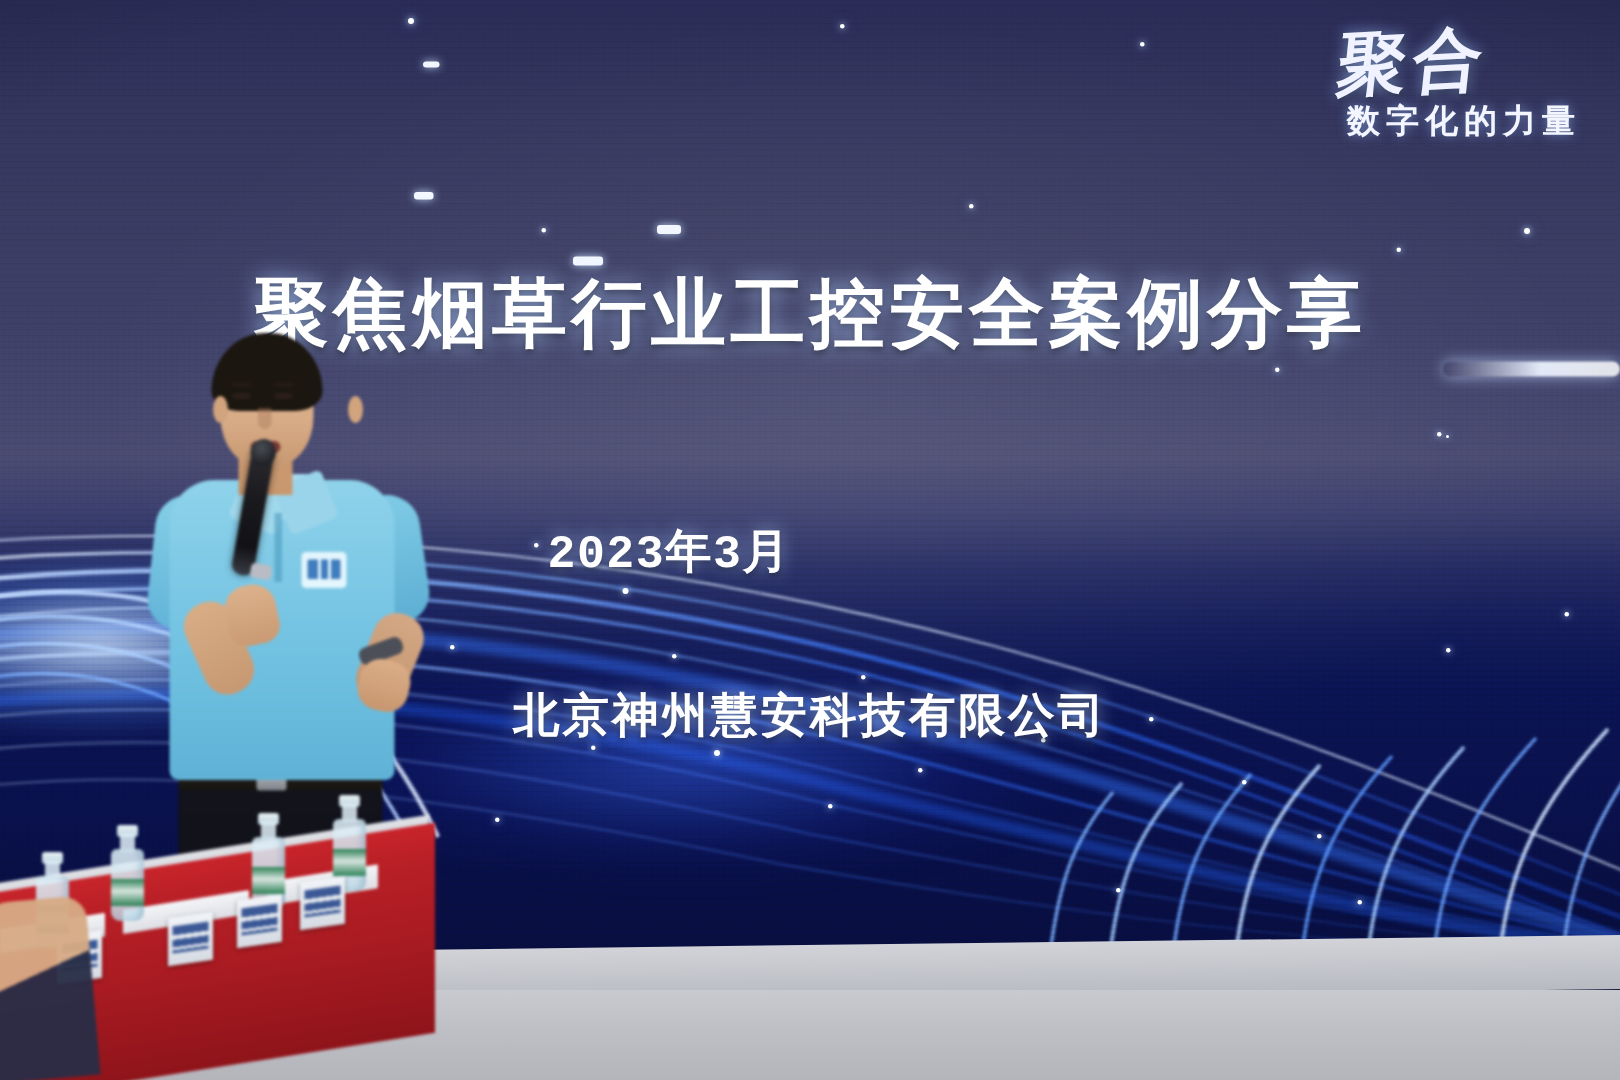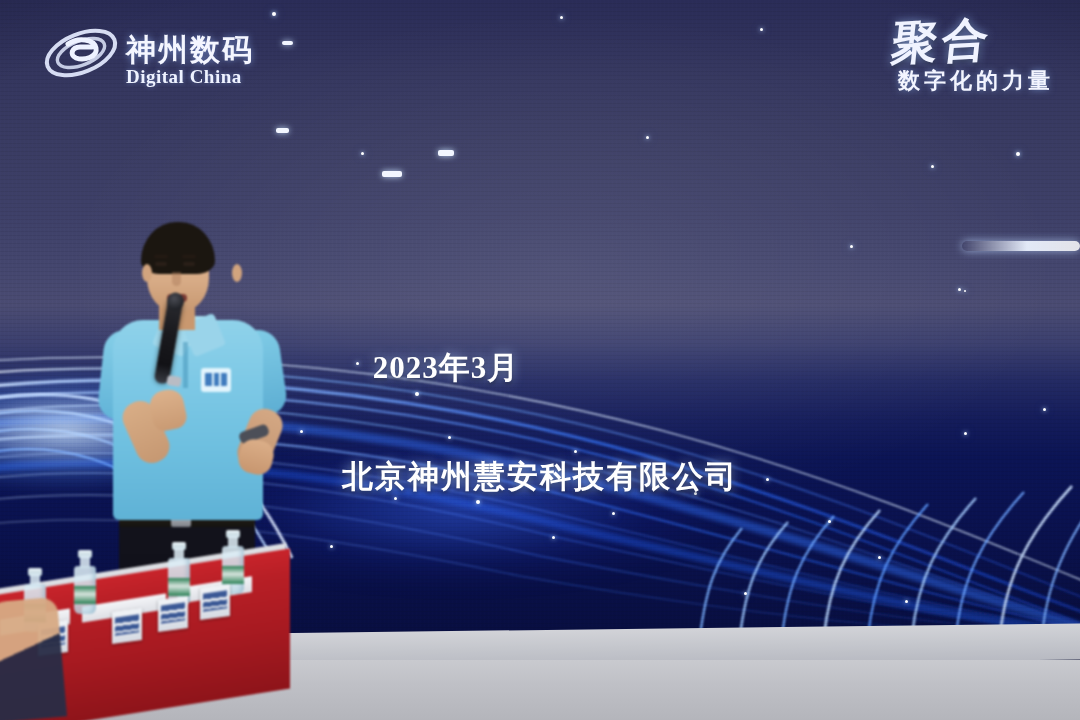--- a/index.html
+++ b/index.html
@@ -104,21 +104,21 @@
 
   
   .slide-title{
     position:absolute; left:0; top:176px; width:1080px; text-align:center;
     font-family:"DejaVu Sans","Liberation Sans",sans-serif;
     font-size:50px; font-weight:700; color:#ffffff; letter-spacing:3px;
     text-shadow:0 0 14px rgba(175,205,255,.75), 0 2px 5px rgba(0,0,0,.55);
   }
   .slide-date{
     position:absolute; left:0; top:347px; width:892px; text-align:center;
-    font-family:Liberation Serif, serif;
+    font-family:Liberation Mono, monospace;
     font-size:31px; font-weight:700; color:#ffffff; letter-spacing:1px;
     text-shadow:0 0 11px rgba(175,205,255,.7), 0 2px 4px rgba(0,0,0,.5);
   }
   .slide-company{
     position:absolute; left:0; top:456px; width:1080px; text-align:center;
     font-family:Liberation Mono, monospace;
     font-size:31px; font-weight:700; color:#ffffff; letter-spacing:2px;
     text-shadow:0 0 12px rgba(175,205,255,.75), 0 2px 4px rgba(0,0,0,.55);
   }
   .streak-right{
@@ -439,39 +439,27 @@
       <div class="p" style="left:300px;top:430px;width:3px;height:3px;"></div>
       <div class="p" style="left:250px;top:470px;width:3px;height:3px;"></div>
       <div class="p" style="left:330px;top:545px;width:3px;height:3px;"></div>
       <div class="p" style="left:1043px;top:408px;width:3px;height:3px;"></div>
       <div class="p" style="left:905px;top:600px;width:3px;height:3px;"></div>
       <div class="p" style="left:744px;top:592px;width:3px;height:3px;"></div>
     </div>
 
     <div class="streak-right"></div>
 
-    <div class="logo-dc">
-      <div class="mark">
-        <svg width="78" height="66" viewBox="0 0 78 66" xmlns="http://www.w3.org/2000/svg">
-          <g fill="none" stroke="#dfe6fb" stroke-linecap="round">
-            <ellipse cx="39" cy="33" rx="36" ry="19" transform="rotate(-22 39 33)" stroke-width="4" opacity="0.95"></ellipse>
-            <ellipse cx="39" cy="33" rx="25" ry="12" transform="rotate(-22 39 33)" stroke-width="3.4" opacity="0.85"></ellipse>
-            <path d="M26,24 C36,17 52,19 54,28 C56,37 42,41 34,38 C27,35 30,27 38,27 L50,27" stroke="#eef2ff" stroke-width="5" stroke-linejoin="round"></path>
-          </g>
-        </svg>
-      </div>
-      <div class="cn">神州数码</div>
-      <div class="en">Digital China</div>
-    </div>
 
     <div class="logo-juhe">
       <div class="cal">聚合</div>
       <div class="sub">数字化的力量</div>
     </div>
 
+    <div class="slide-title">聚焦烟草行业工控安全案例分享</div>
     <div class="slide-date">2023年3月</div>
     <div class="slide-company">北京神州慧安科技有限公司</div>
   </div>
 
   <div class="stage-edge"></div>
   <div class="floor"></div>
 
   <div class="speaker blur-soft">
     <div class="sp-pants"></div>
     <div class="sp-belt"></div>

